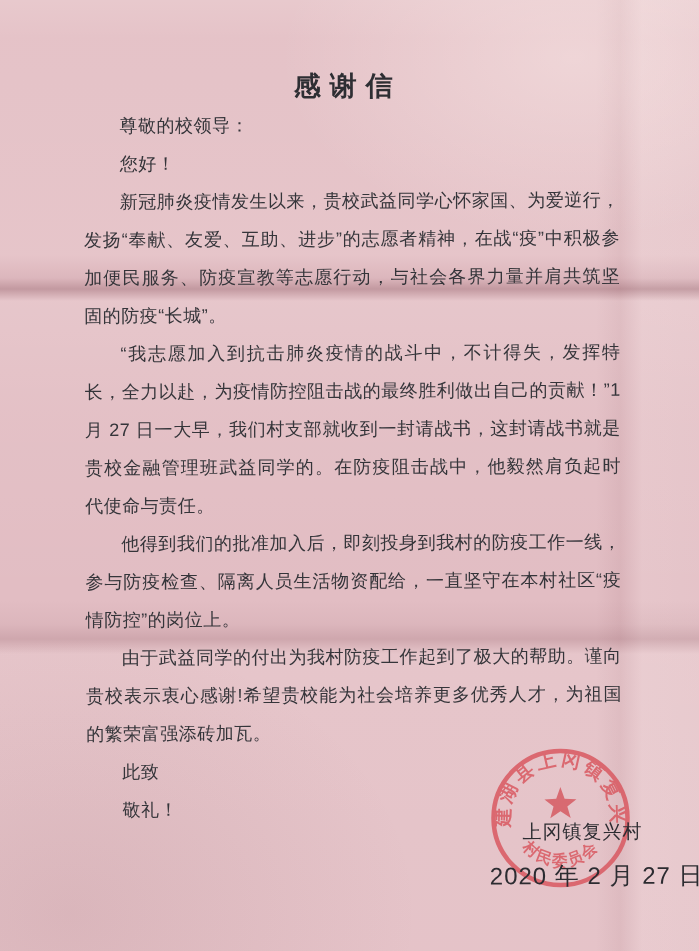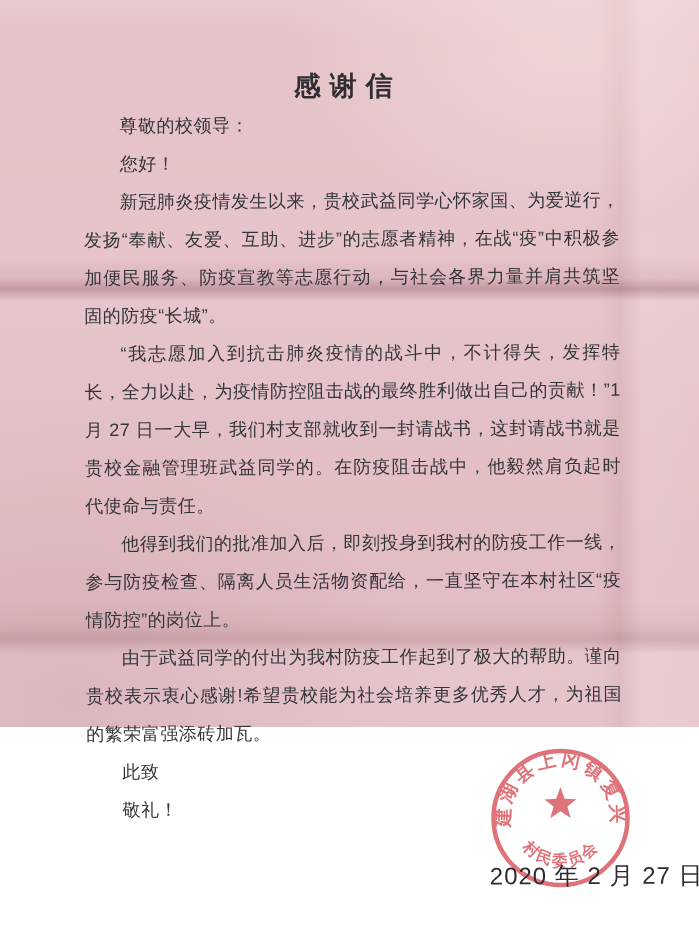--- a/index.html
+++ b/index.html
@@ -3,21 +3,21 @@
 <meta charset="utf-8">
 <style>
   html, body {
     margin: 0; padding: 0;
     width: 699px; height: 951px;
     overflow: hidden;
     font-family: "Liberation Sans", sans-serif;
   }
   .paper {
     position: relative;
-    width: 699px; height: 727px;
+    width: 699px; height: 951px;
     background-color: #e2bdc3;
     background-image:
       radial-gradient(ellipse 420px 260px at 82% 6%, rgba(255,243,240,0.38), rgba(255,243,240,0) 70%),
       radial-gradient(ellipse 500px 400px at 10% 96%, rgba(120,62,72,0.10), rgba(120,62,72,0) 70%),
       linear-gradient(180deg,
         rgba(255,244,241,0.22) 0px,
         rgba(255,244,241,0.10) 40px,
         rgba(255,244,241,0.14) 255px,
         rgba(110,55,65,0.05) 278px,
         rgba(105,50,60,0.26) 289px,
@@ -122,16 +122,17 @@
         <polygon fill="#d4565e" points="0,-24 4.2,-12.3 16,-11.7 6.9,-4.5 10.2,7 0,0.2 -10.2,7 -6.9,-4.5 -16,-11.7 -4.2,-12.3" transform="translate(0,-6)"></polygon>
         <text font-size="19" font-weight="bold" fill="#d8545c" letter-spacing="3.5" font-family="Liberation Sans, sans-serif">
           <textPath href="#arcTop" startOffset="50%" text-anchor="middle">建湖县上冈镇复兴</textPath>
         </text>
         <text font-size="15.5" font-weight="bold" fill="#d8545c" letter-spacing="2" font-family="Liberation Sans, sans-serif">
           <textPath href="#arcBottom" startOffset="50%" text-anchor="middle">村民委员会</textPath>
         </text>
       </svg>
     </div>
 
+    <div class="signature">上冈镇复兴村</div>
     <div class="date">2020 年 2 月 27 日</div>
 
   </div>
 </div>
 
 </body></html>

